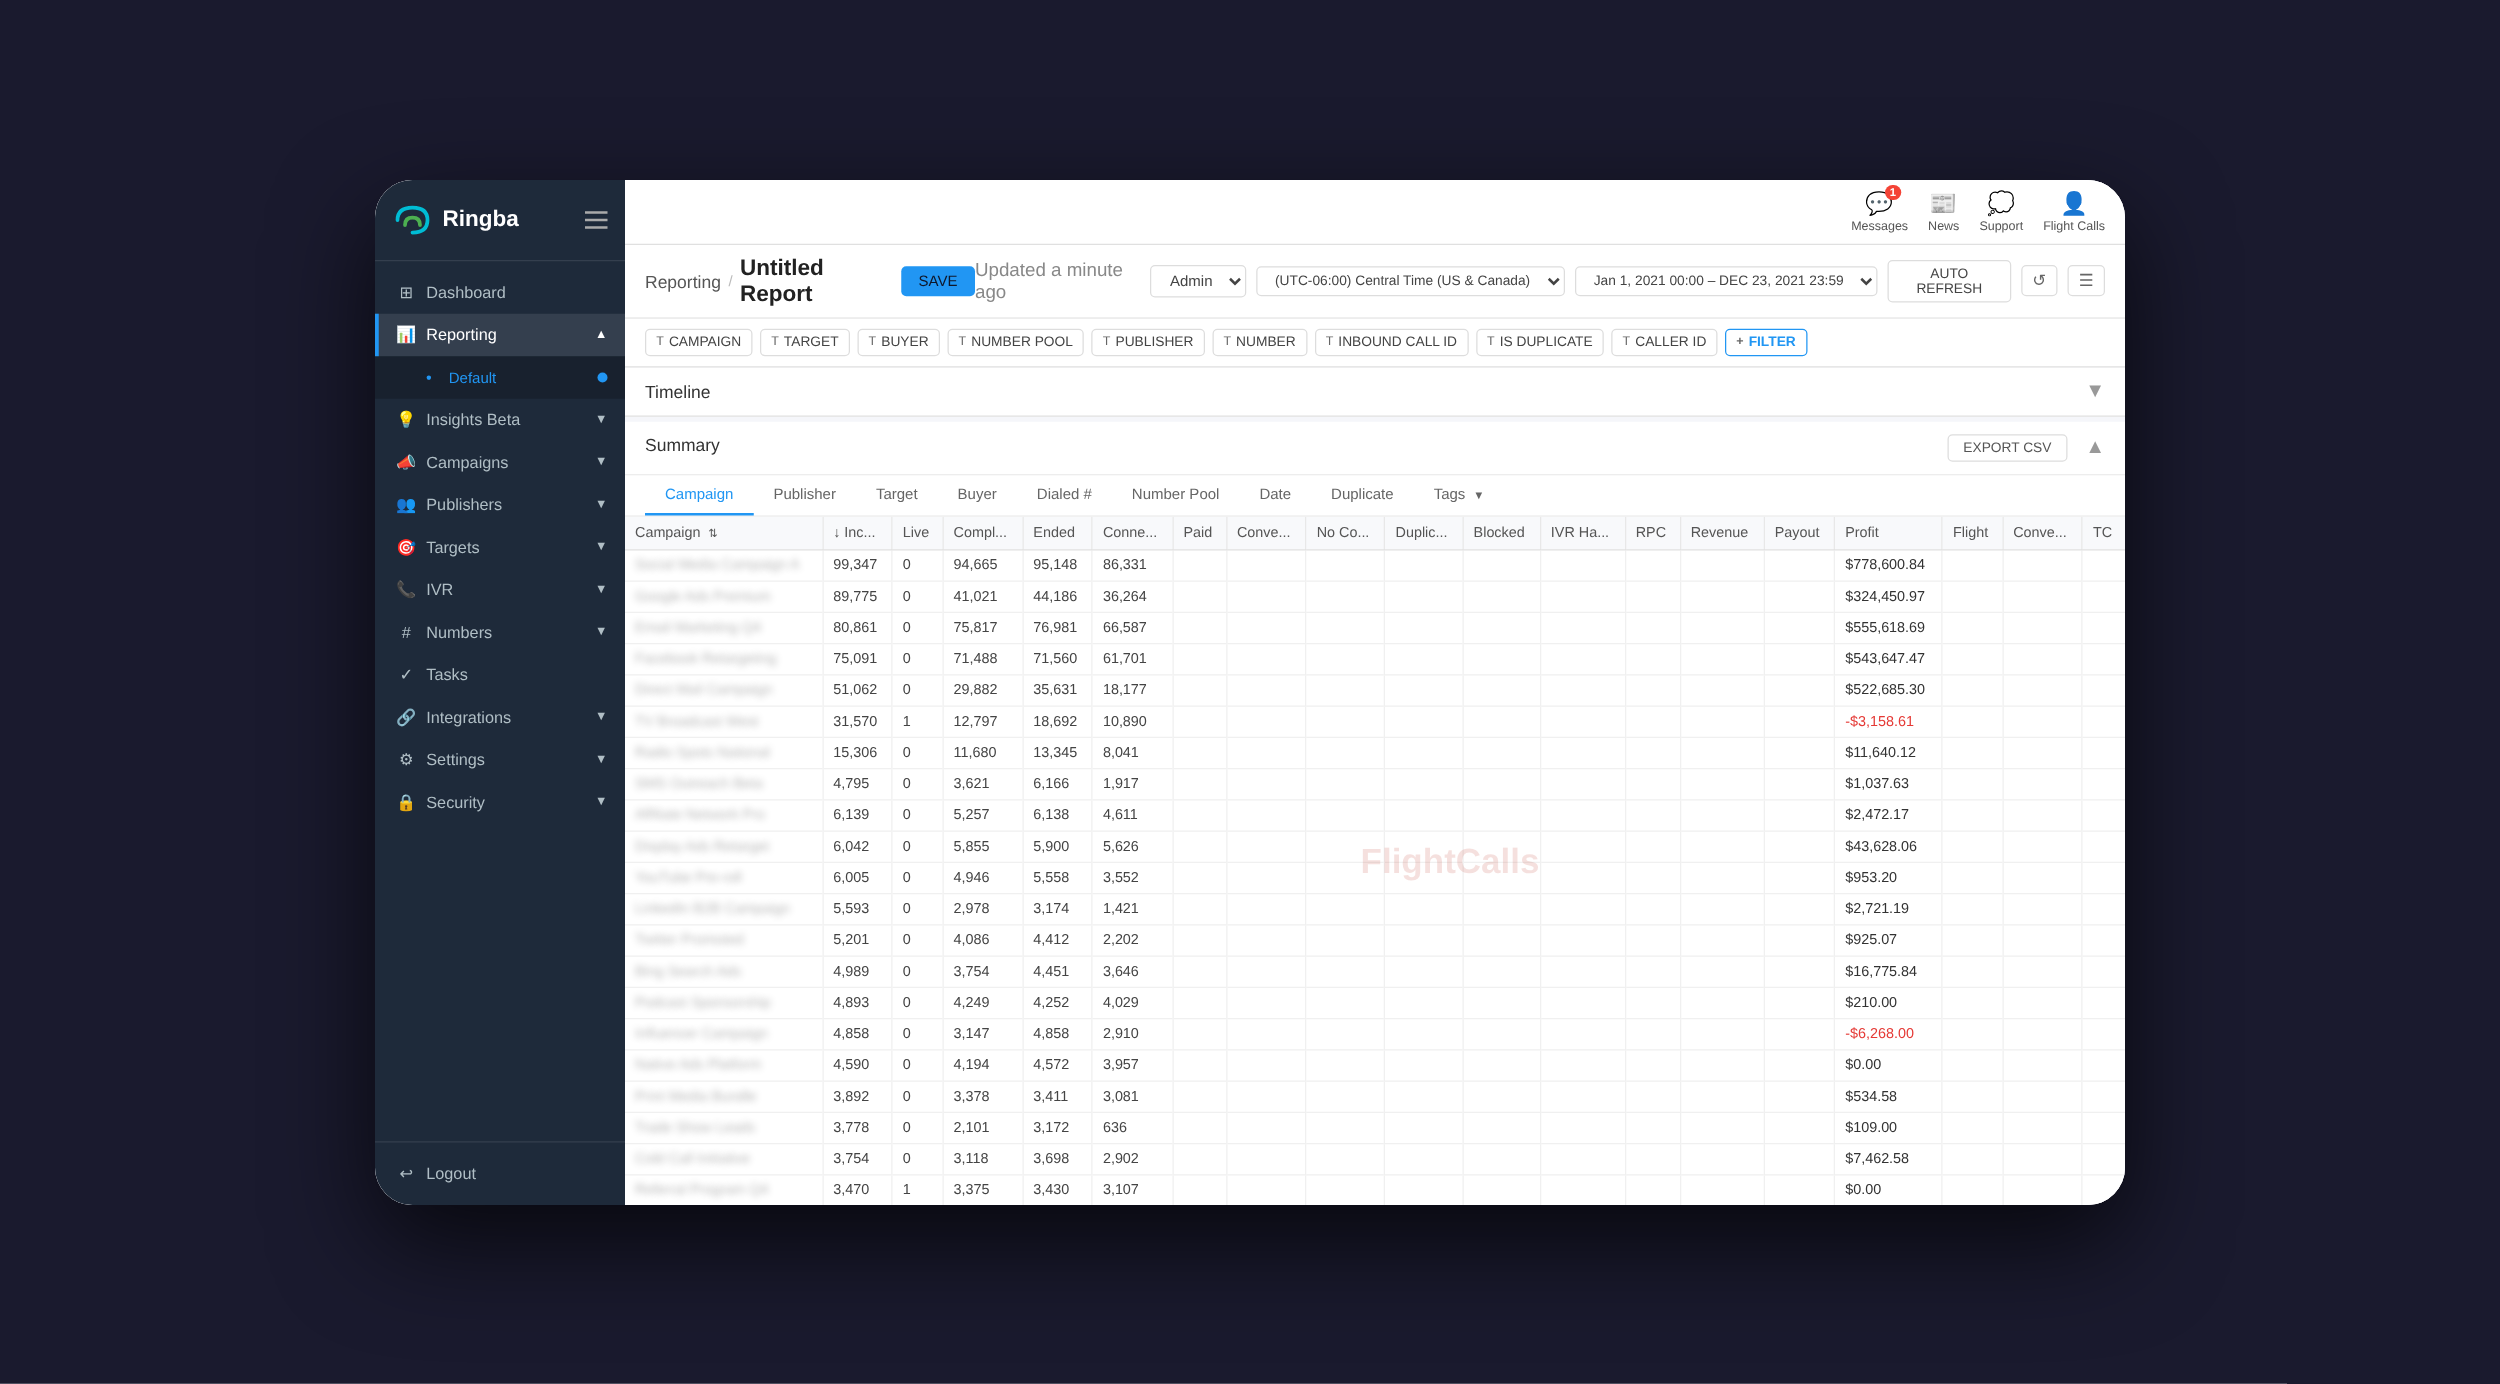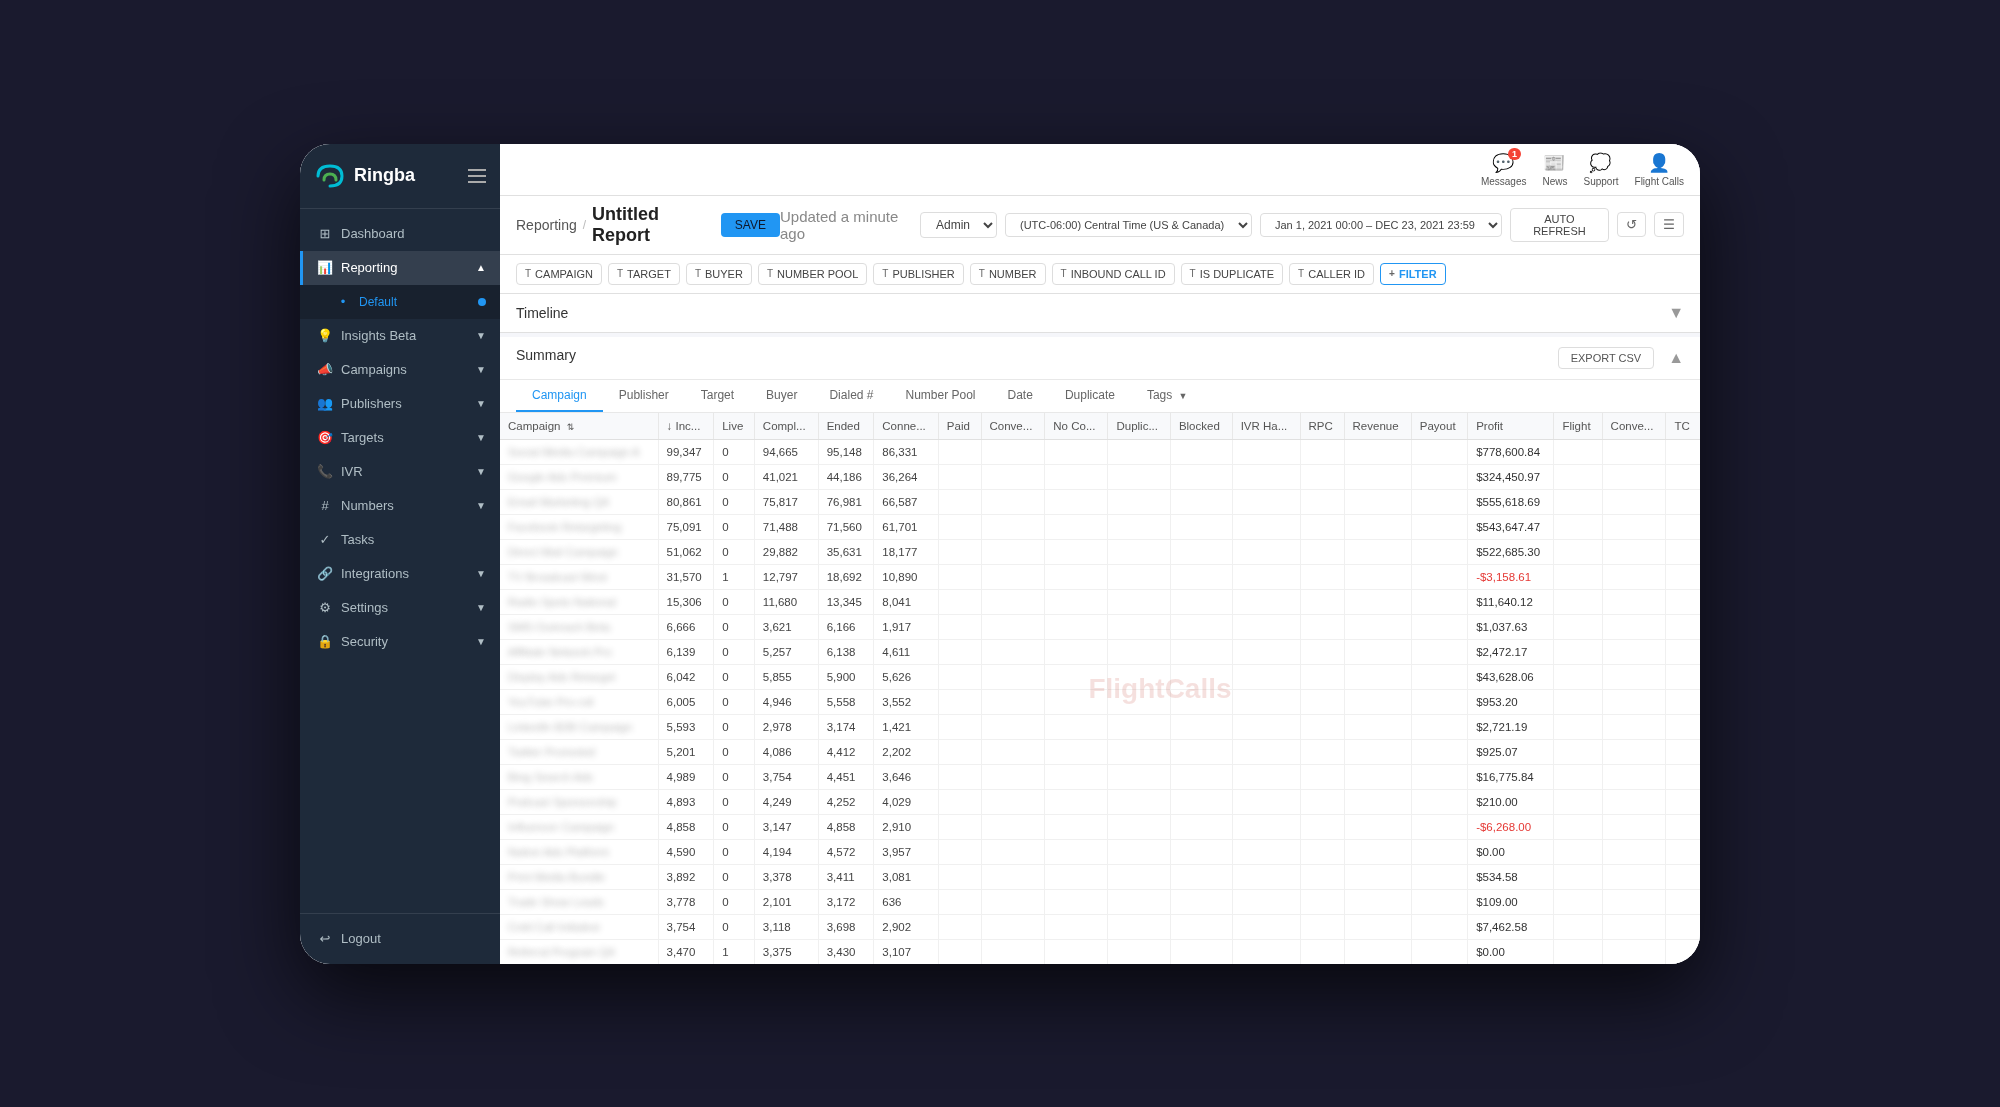--- a/index.html
+++ b/index.html
@@ -823,21 +823,21 @@
                     <td></td>
                     <td></td>
                     <td></td>
                     <td style="color: rgb(51, 51, 51);">$11,640.12</td>
                     <td></td>
                     <td></td>
                     <td></td>
                   </tr>
                   <tr>
                     <td class="blurred">SMS Outreach Beta</td>
-                    <td>6,666</td>
+                    <td>4,795</td>
                     <td>0</td>
                     <td>3,621</td>
                     <td>6,166</td>
                     <td>1,917</td>
                     <td></td>
                     <td></td>
                     <td></td>
                     <td></td>
                     <td></td>
                     <td></td>

